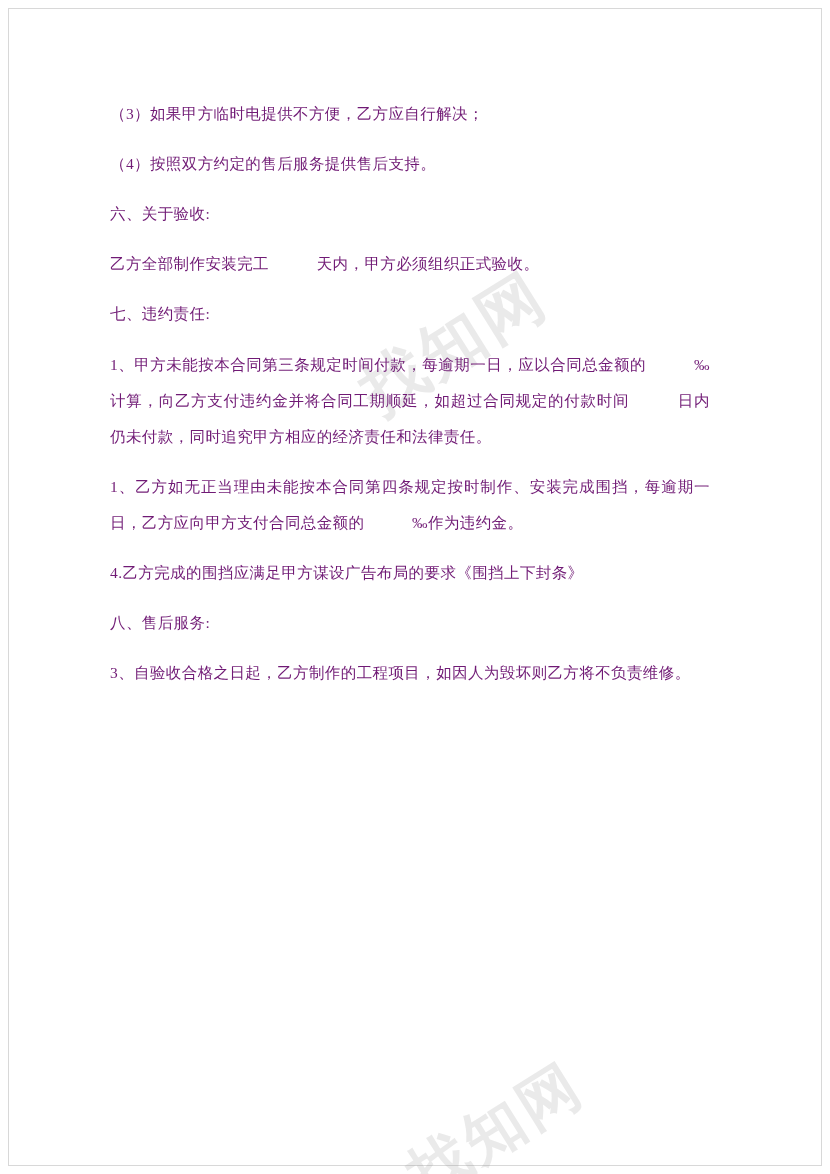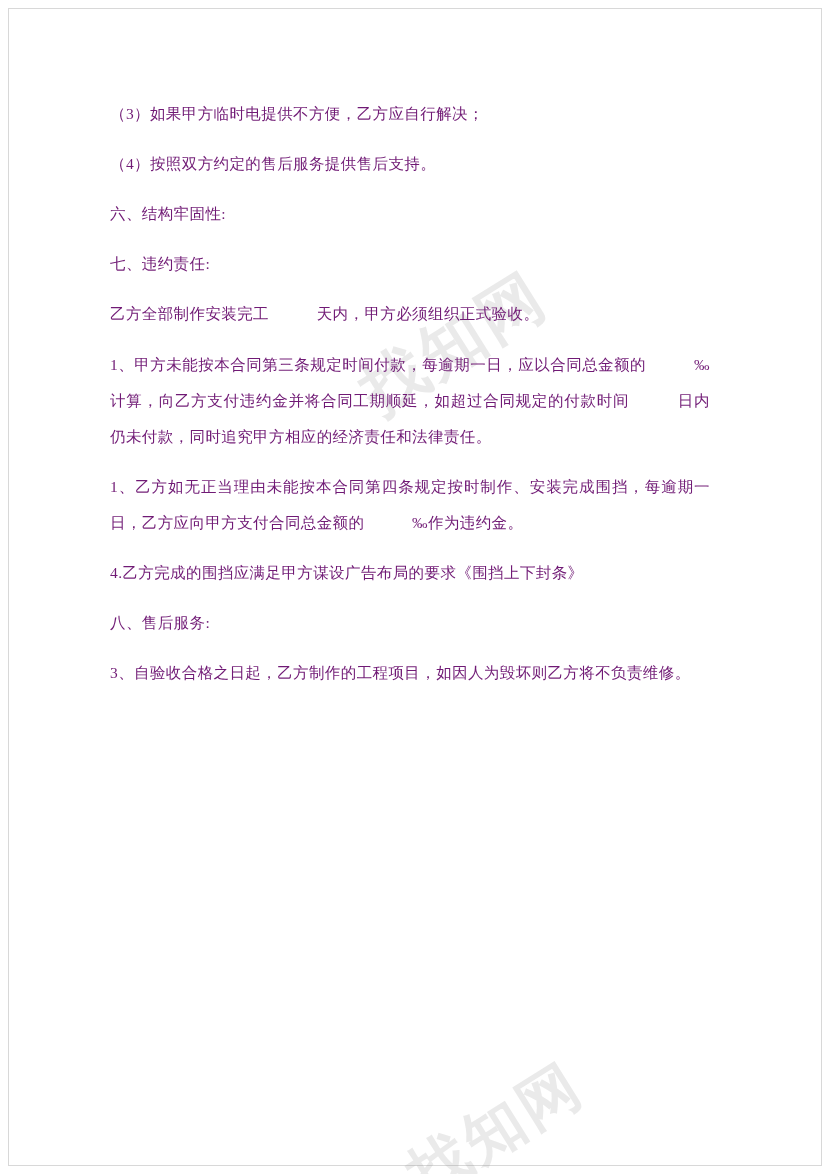--- a/index.html
+++ b/index.html
@@ -71,22 +71,22 @@
 
 <div class="page">
   <div class="page-border"></div>
 
   <div class="watermark wm1">找知网</div>
   <div class="watermark wm2">找知网</div>
 
   <div class="content">
     <p class="para">（3）如果甲方临时电提供不方便，乙方应自行解决；</p>
     <p class="para">（4）按照双方约定的售后服务提供售后支持。</p>
-    <p class="para">六、结构牢固性:</p>
+    <p class="para">六、关于验收:</p>
+    <p class="para">乙方全部制作安装完工　　　天内，甲方必须组织正式验收。</p>
     <p class="para">七、违约责任:</p>
-    <p class="para">乙方全部制作安装完工　　　天内，甲方必须组织正式验收。</p>
     <p class="para">1、甲方未能按本合同第三条规定时间付款，每逾期一日，应以合同总金额的　　　‰计算，向乙方支付违约金并将合同工期顺延，如超过合同规定的付款时间　　　日内仍未付款，同时追究甲方相应的经济责任和法律责任。</p>
     <p class="para">1、乙方如无正当理由未能按本合同第四条规定按时制作、安装完成围挡，每逾期一日，乙方应向甲方支付合同总金额的　　　‰作为违约金。</p>
     <p class="para">4.乙方完成的围挡应满足甲方谋设广告布局的要求《围挡上下封条》</p>
     <p class="para">八、售后服务:</p>
     <p class="para">3、自验收合格之日起，乙方制作的工程项目，如因人为毁坏则乙方将不负责维修。</p>
   </div>
 </div>
 
 </body></html>

